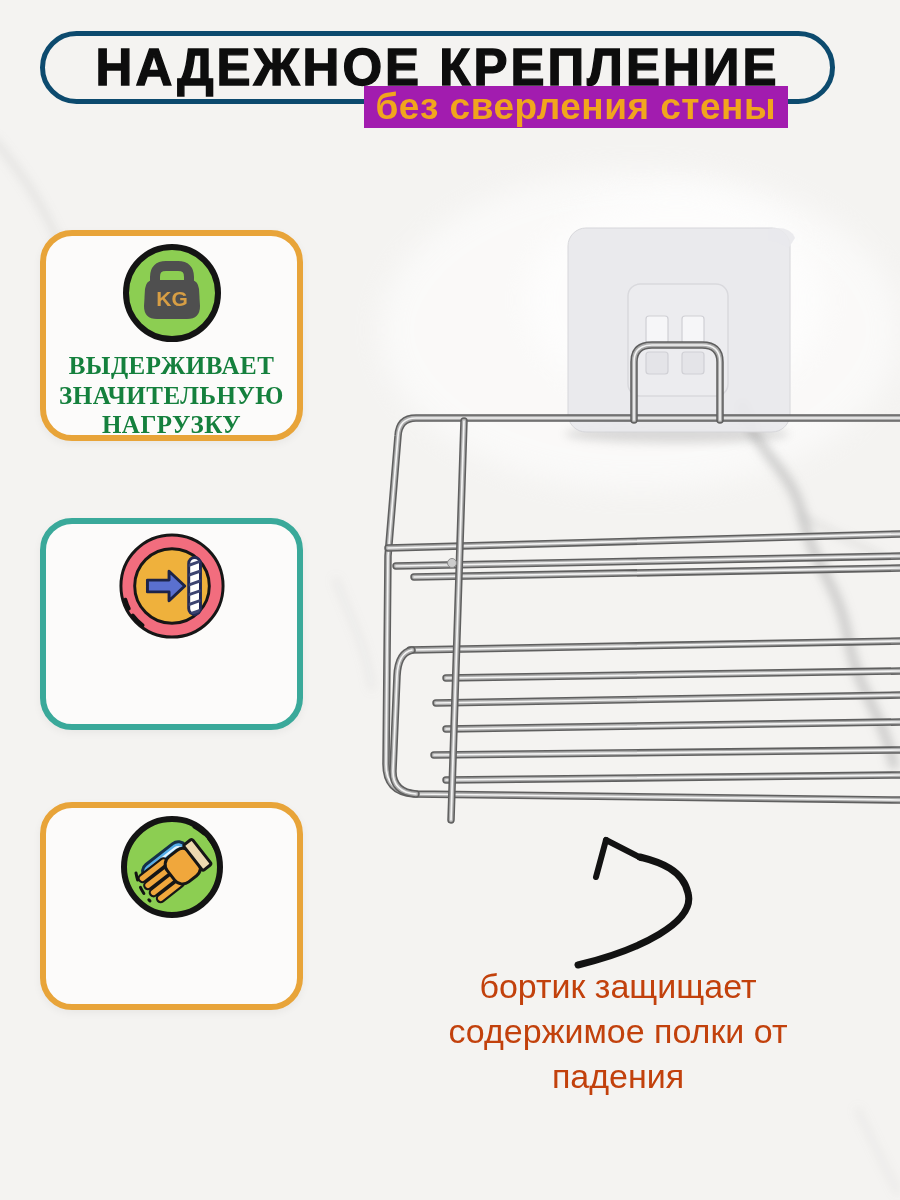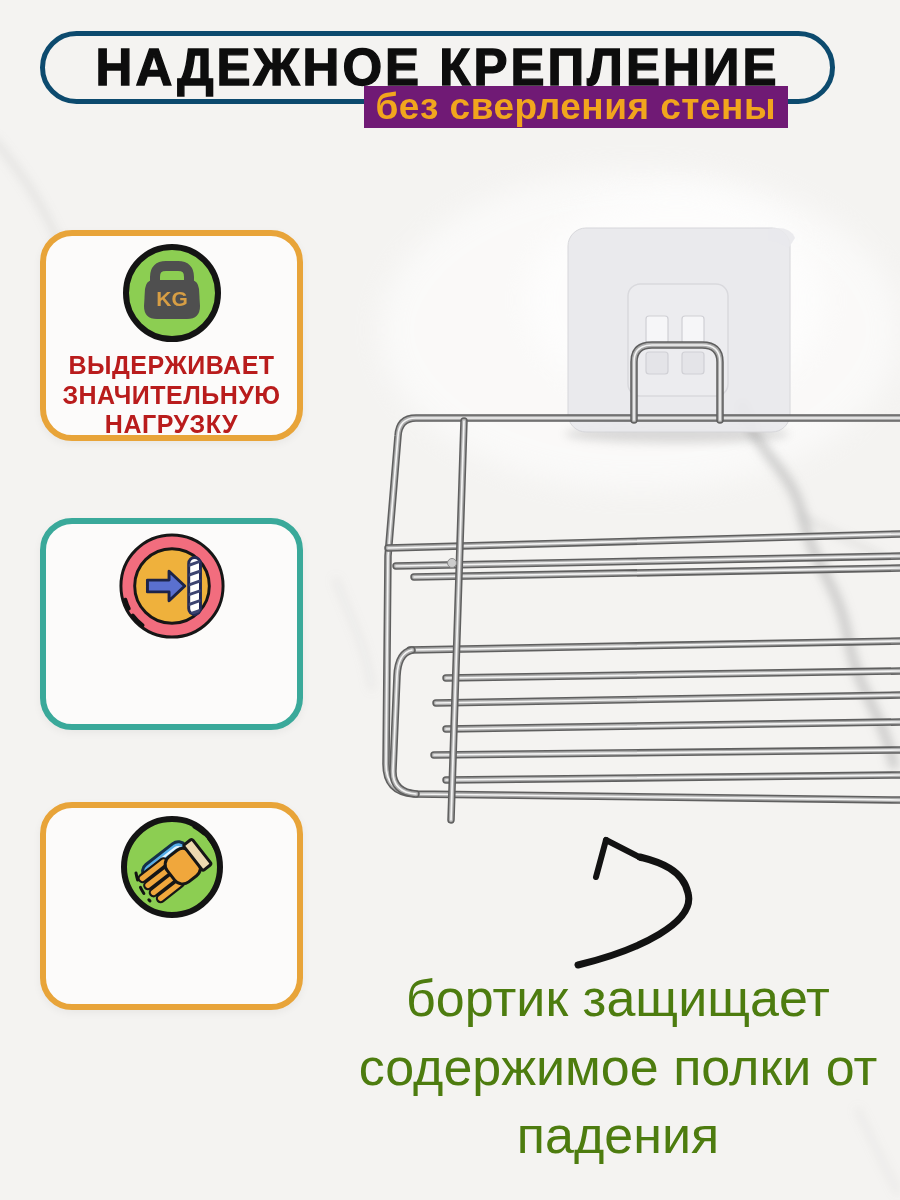--- a/index.html
+++ b/index.html
@@ -20,45 +20,45 @@
     position:absolute;left:40px;top:31px;width:795px;height:73px;
     border:5px solid #0c4a6e;border-radius:38px;box-sizing:border-box;
     display:flex;align-items:center;justify-content:center;z-index:2;
   }
   .header .title{
     font-size:51px;font-weight:bold;letter-spacing:3px;color:#0d0d0d;
     -webkit-text-stroke:1.3px #0d0d0d;white-space:nowrap;
   }
   .header .subtitle{
     position:absolute;right:42px;top:50px;z-index:3;
-    background:#701a75;padding:0 12px;
+    background:#a21caf;padding:0 12px;
     font-size:37px;font-weight:bold;color:#F1A51D;letter-spacing:.5px;white-space:nowrap;
   }
 
   
   .card{
     position:absolute;left:40px;width:263px;box-sizing:border-box;
     border:6px solid #E8A439;border-radius:32px;background:#fcfbfa;
     display:flex;flex-direction:column;align-items:center;z-index:2;
     box-shadow:0 3px 8px rgba(0,0,0,.05);
   }
   .card.teal{border-color:#3AA99A;}
   #card-load{top:230px;height:211px;}
   #card-flush{top:518px;height:212px;}
   #card-clean{top:802px;height:208px;}
   .card .label{
     margin-top:8px;font-size:25px;font-weight:bold;line-height:1.18;
-    text-align:center;color:#b91c1c;white-space:pre-line;letter-spacing:.5px;
+    text-align:center;color:#15803d;white-space:pre-line;letter-spacing:.5px;font-family:Liberation Serif, serif;
   }
   .icon-wrap{margin-top:7px;line-height:0;}
 
   
   .callout{
     position:absolute;left:338px;top:964px;width:560px;z-index:2;
-    font-size:52px;line-height:1.32;color:#4d7c0f;text-align:center;white-space:pre-line;
+    font-size:34px;line-height:1.32;color:#c2410c;text-align:center;white-space:pre-line;
   }
 </style>
 </head>
 <body>
 
 <svg id="photo-svg" width="900" height="1200" viewBox="0 0 900 1200">
   <defs>
     <filter id="b5" x="-50%" y="-50%" width="200%" height="200%">
         <feGaussianBlur stdDeviation="5"></feGaussianBlur>
       </filter>

